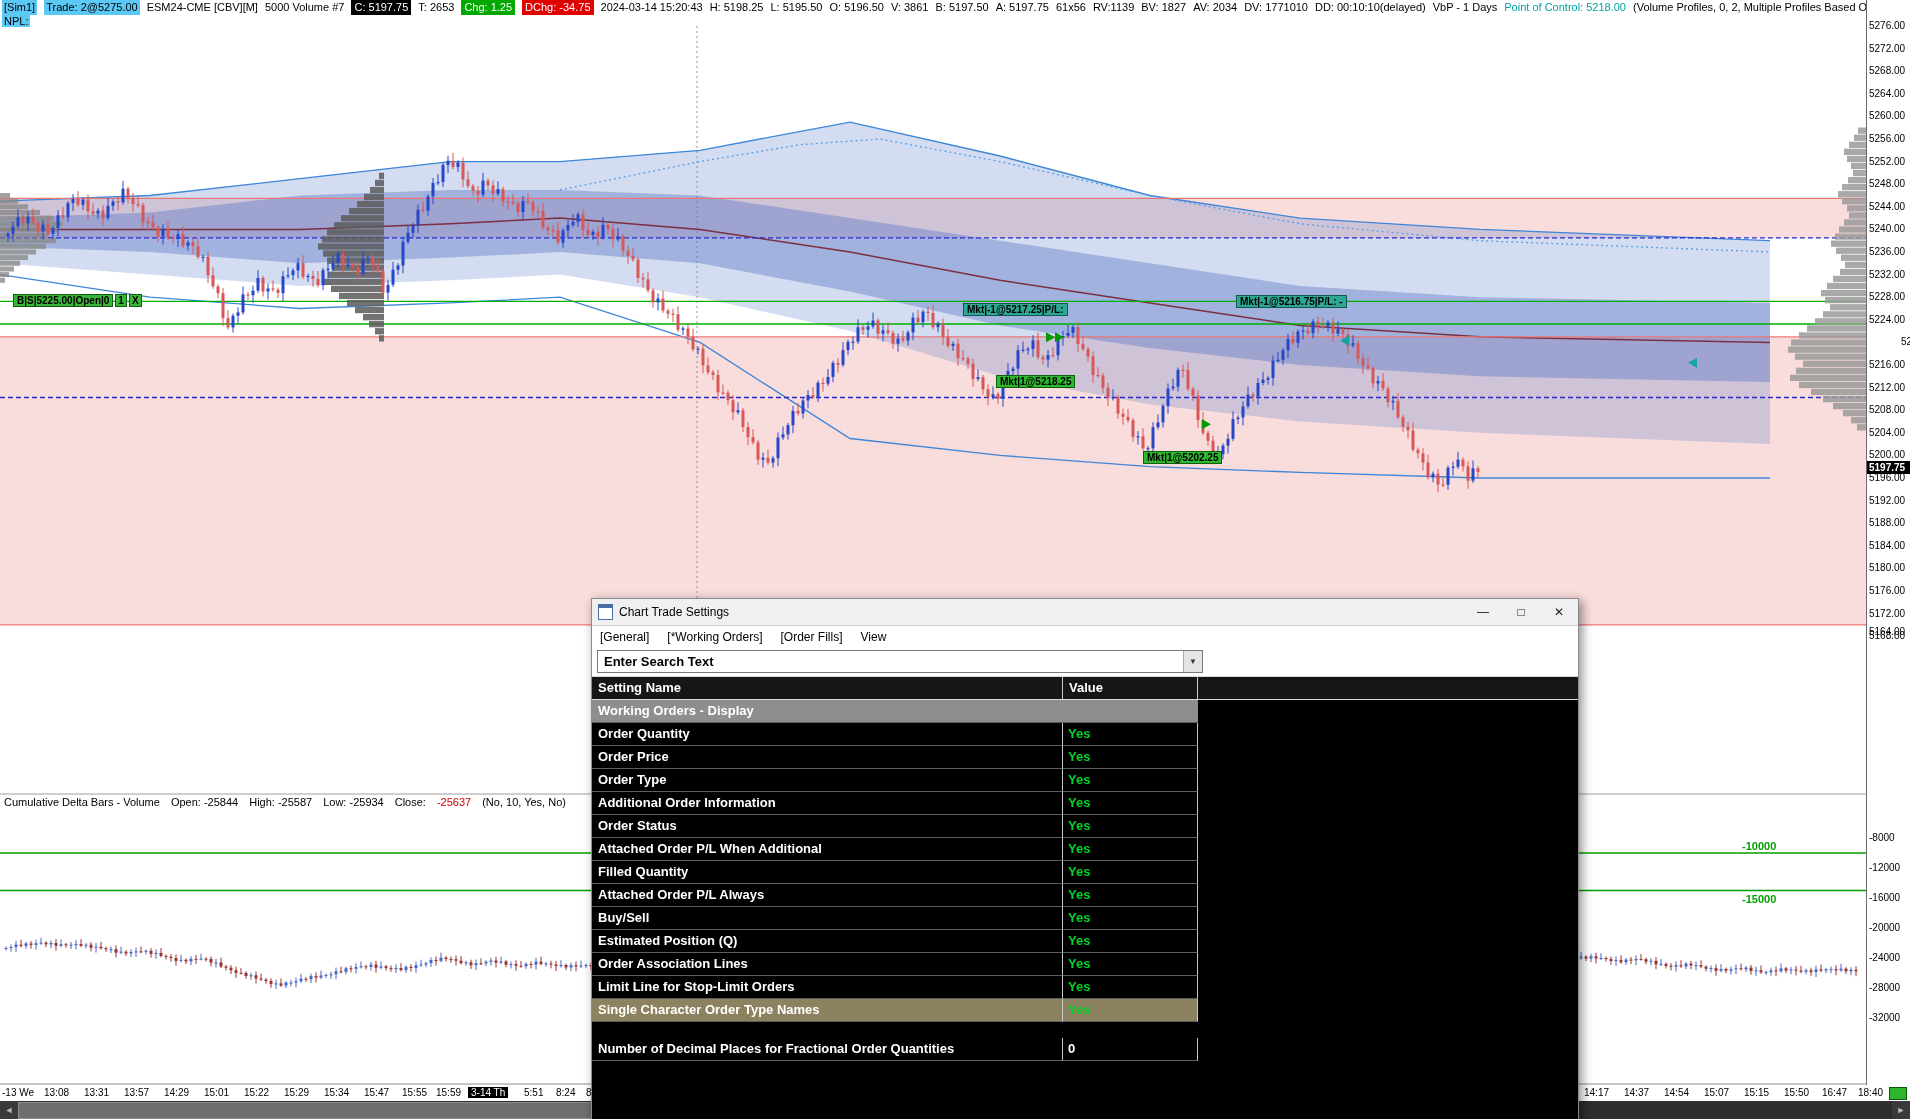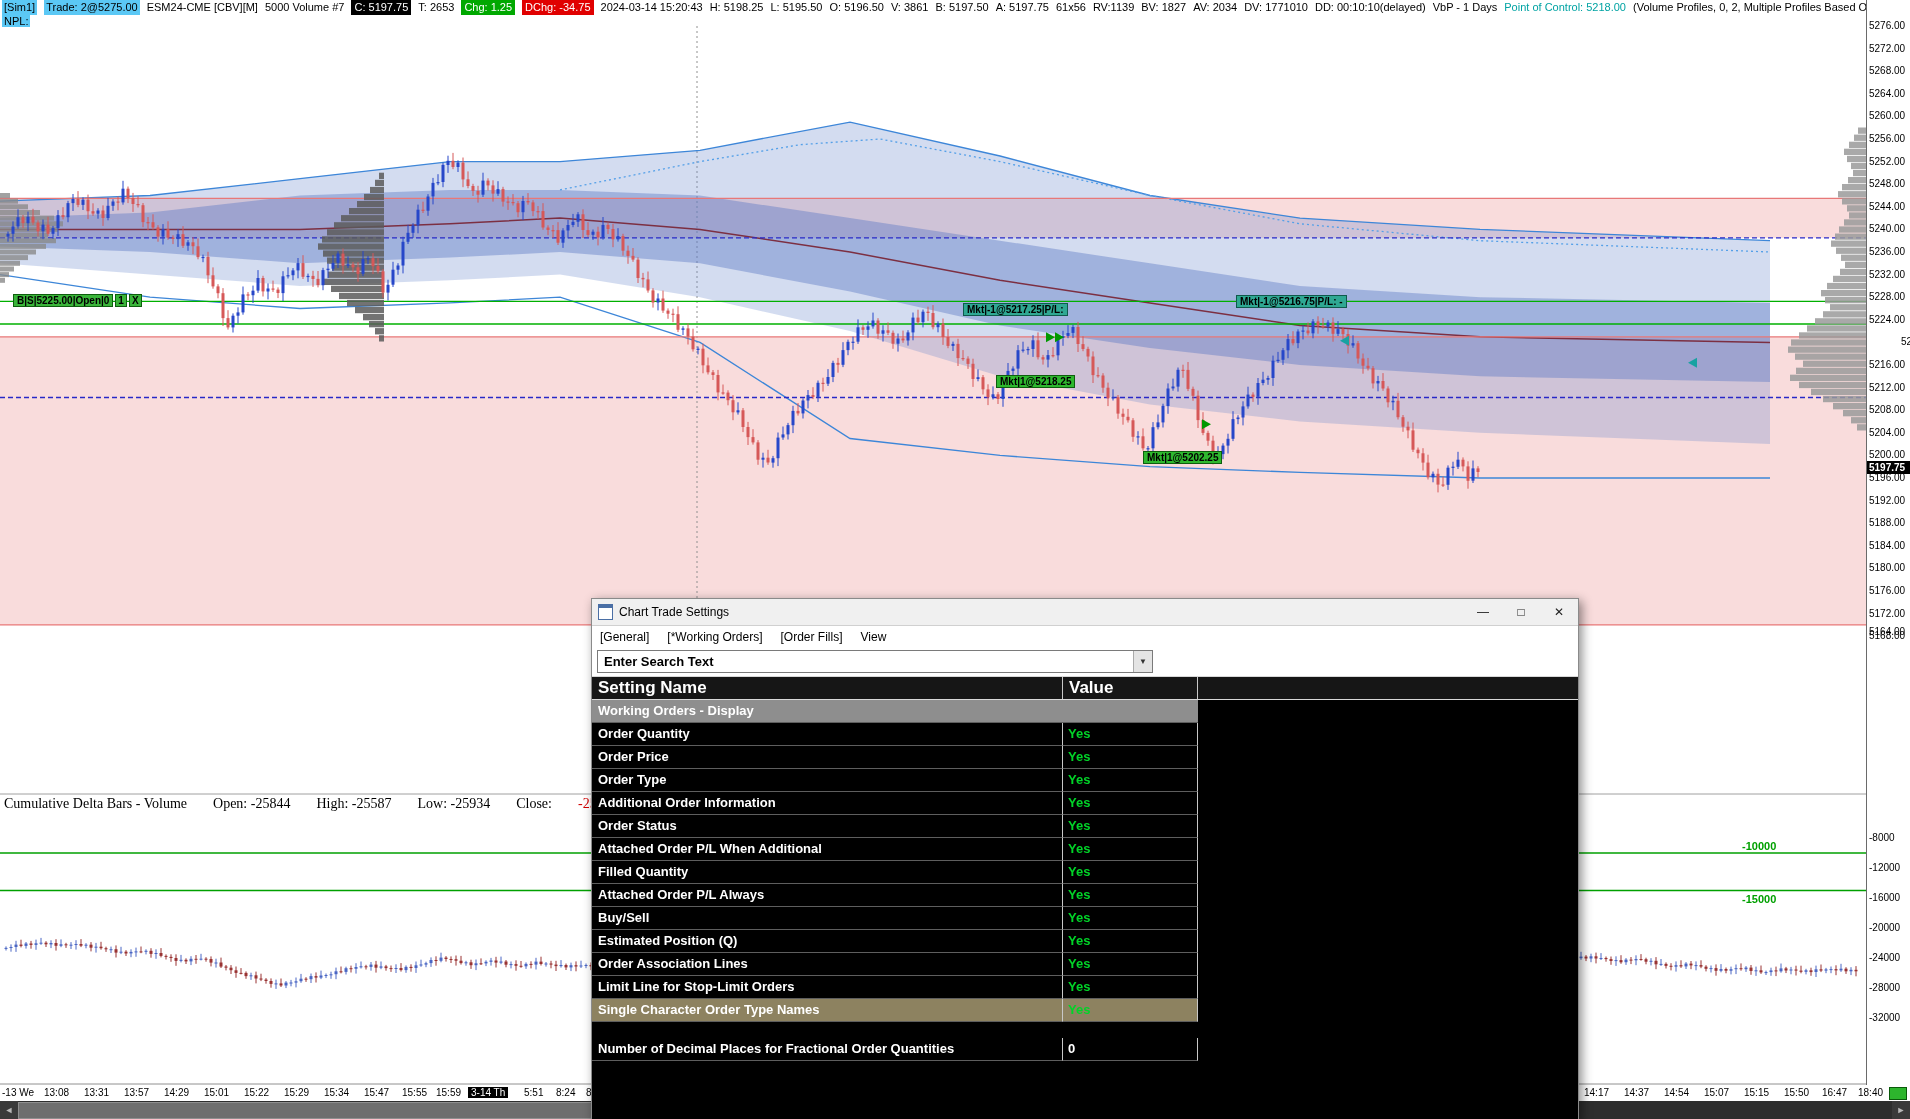--- a/index.html
+++ b/index.html
@@ -23,22 +23,22 @@
   #chart-svg{position:absolute;left:0;top:0;z-index:1;}
   #chart-overlay{position:absolute;left:0;top:0;width:1866px;height:1085px;z-index:3;}
   .order-label{position:absolute;height:13px;line-height:12px;font-size:10px;font-weight:bold;
                color:#000;display:flex;gap:2px;white-space:nowrap;}
   .ol-main{padding:0 3px;border:1px solid;}
   .ol-green .ol-main,.ol-box{background:#3ab53a;border-color:#0e5e0e;}
   .ol-green2 .ol-main{background:#2eb82e;border-color:#0e5e0e;}
   .ol-teal .ol-main{background:#2fa893;border-color:#0f5a4c;}
   .ol-box{padding:0 2px;border:1px solid #0e5e0e;}
   .delta-line-label{position:absolute;font-weight:bold;font-size:11px;color:#00a000;}
-  #delta-header{position:absolute;left:4px;top:796px;z-index:4;font-size:14px;display:flex;
-                gap:26px;white-space:nowrap;color:#000;font-family:Liberation Serif, serif;}
+  #delta-header{position:absolute;left:4px;top:796px;z-index:4;font-size:11px;display:flex;
+                gap:11px;white-space:nowrap;color:#000;}
   .dh-red{color:#d00000;text-align:right;}
 
   
   #price-axis{position:absolute;left:1866px;top:0;width:44px;height:1101px;background:#fff;
               border-left:1px solid #6a6a6a;z-index:6;}
   .axlabel{position:absolute;left:2px;font-size:10px;color:#000;white-space:nowrap;}
   .curprice{position:absolute;left:0;width:43px;background:#000;color:#fff;
             font-size:10px;font-weight:bold;padding:1px 0 1px 2px;}
 
   
@@ -59,28 +59,28 @@
           border:1px solid #8a8a8a;box-shadow:3px 3px 10px rgba(0,0,0,.45);z-index:50;overflow:hidden;}
   .dlg-title{height:26px;background:#f0f0f0;display:flex;align-items:center;padding-left:6px;
              border-bottom:1px solid #d0d0d0;}
   .dlg-icon{width:13px;height:11px;background:#fff;border:1px solid #4a6fa5;border-top:4px solid #4a6fa5;}
   .dlg-title-text{margin-left:6px;font-size:12px;color:#000;}
   .dlg-btns{margin-left:auto;display:flex;}
   .dlg-btn{width:38px;height:25px;text-align:center;line-height:25px;font-size:12px;color:#222;}
   .dlg-menu{height:22px;background:#fff;display:flex;gap:18px;align-items:center;
             padding-left:8px;font-size:12px;color:#000;}
   .dlg-search-row{height:28px;background:#fff;padding:2px 5px;box-sizing:border-box;}
-  .dlg-search{width:556px;height:23px;border:1px solid #7a7a7a;background:#fff;display:flex;
+  .dlg-search{width:606px;height:23px;border:1px solid #7a7a7a;background:#fff;display:flex;
               align-items:center;justify-content:space-between;font-size:13px;font-weight:bold;
               color:#000;padding-left:6px;box-sizing:border-box;}
   .dd-btn{width:18px;height:21px;background:#e4e4e4;border-left:1px solid #aaa;display:flex;
           align-items:center;justify-content:center;font-size:8px;color:#333;}
   .tbl-header{display:flex;height:22px;background:#161616;border-top:1px solid #d8d8d8;
               border-bottom:1px solid #d8d8d8;}
-  .th{font-size:17px;font-weight:bold;color:#fff;line-height:21px;padding-left:6px;
+  .th{font-size:13px;font-weight:bold;color:#fff;line-height:21px;padding-left:6px;
       box-sizing:border-box;border-right:1px solid #c8c8c8;}
   .th.name{width:471px;} .th.value{width:135px;} .th.rest{flex:1;border-right:none;}
   .trow{display:flex;height:23px;}
   .trow.gap{height:16px;}
   .cell{box-sizing:border-box;font-size:13px;font-weight:bold;color:#fff;line-height:22px;
         overflow:hidden;white-space:nowrap;}
   .cname{width:471px;padding-left:6px;border-right:1px solid #c8c8c8;border-bottom:1px solid #5e5e5e;}
   .cvalue{width:135px;padding-left:5px;border-right:1px solid #c8c8c8;border-bottom:1px solid #5e5e5e;}
   .crest{flex:1;}
   .yes{color:#00d428;}

